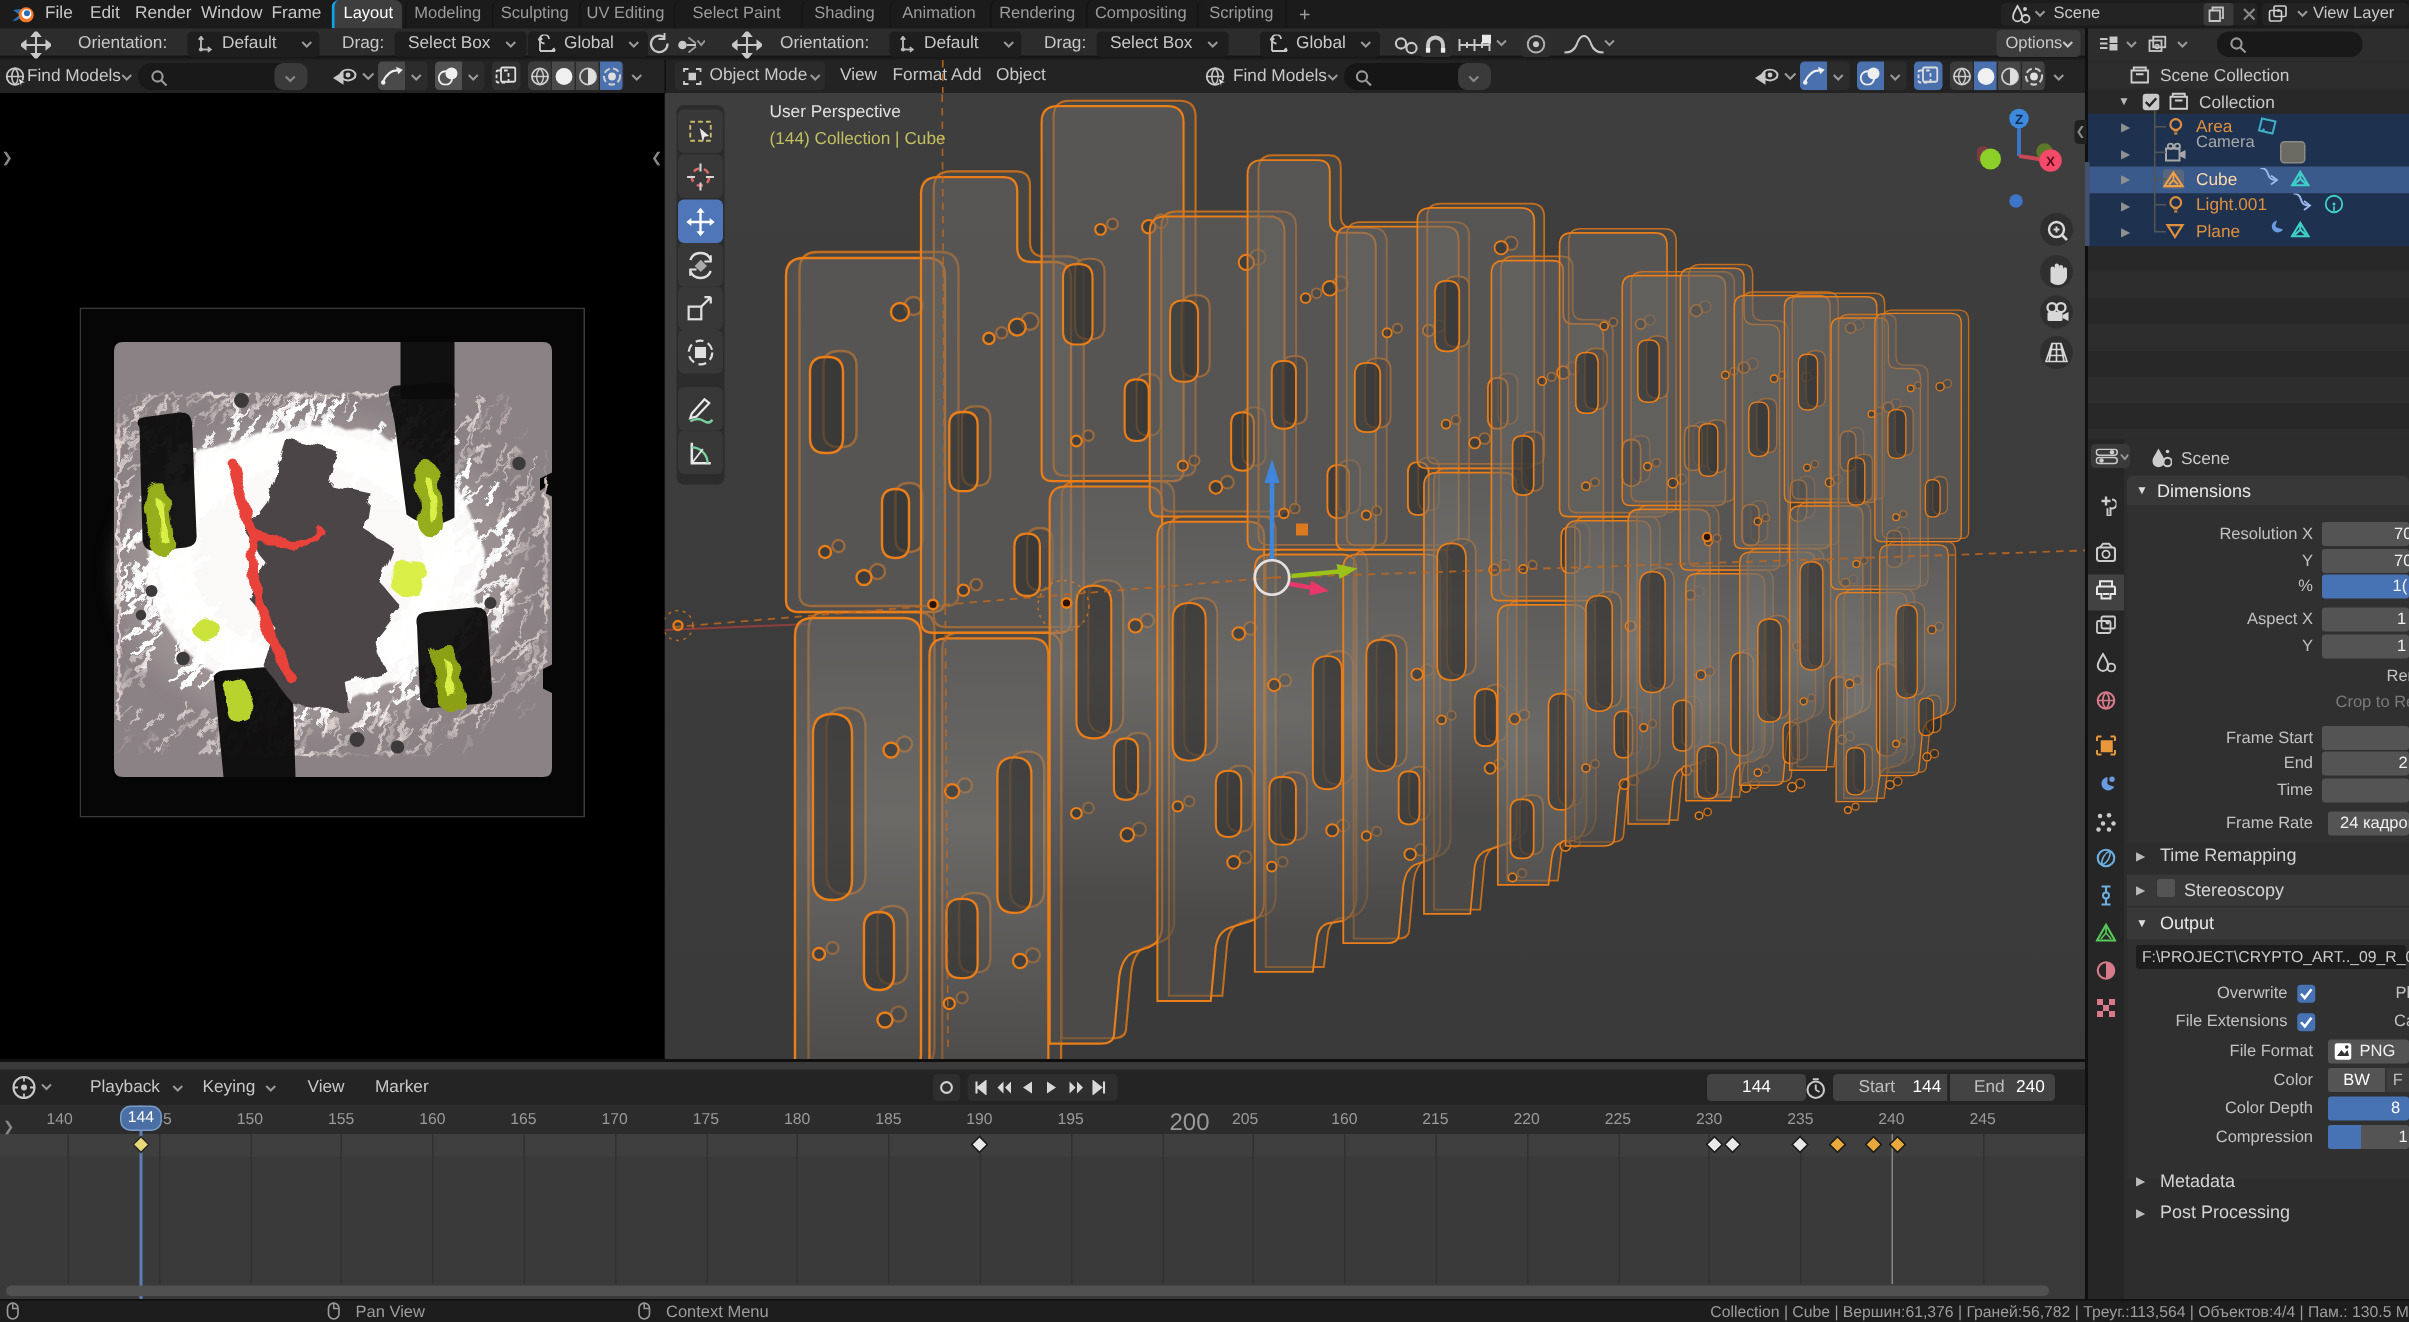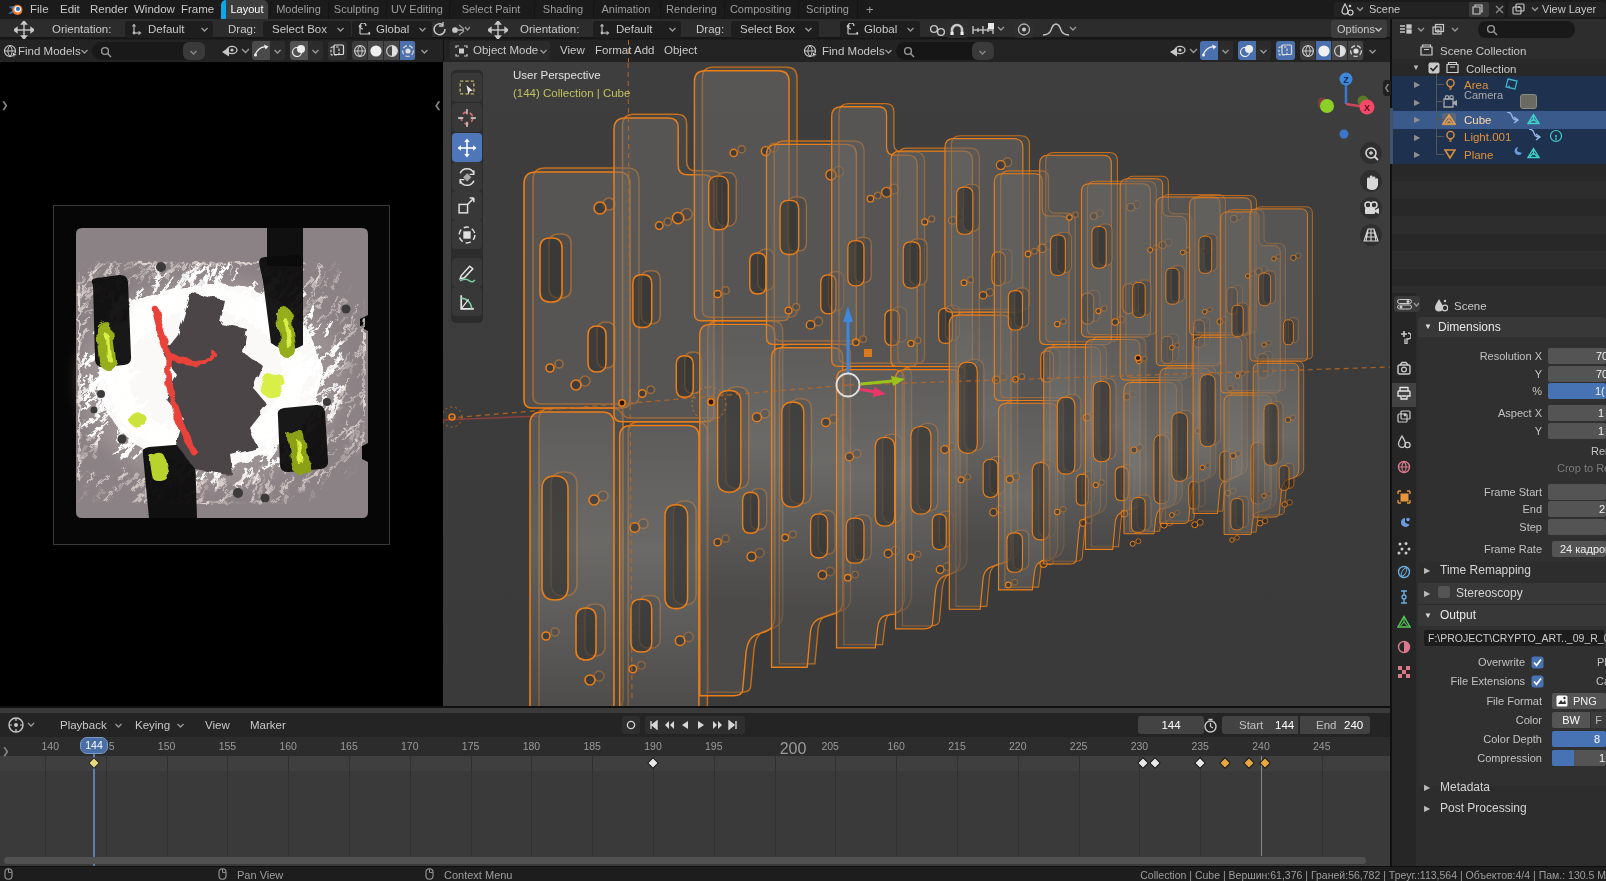--- a/index.html
+++ b/index.html
@@ -17,21 +17,21 @@
 <path d="M9.0,4.5 L2.0,5.3 L7.0,8.9 Z" fill="#2a6fb4"></path>
 <circle cx="13.5" cy="9.5" r="6.5" fill="#f5792a"></circle>
 <circle cx="13.8" cy="8.8" r="4.2" fill="#fff"></circle>
 <circle cx="14.2" cy="8.2" r="2.6" fill="#2a6fb4"></circle>
 </svg>
 <div class="ab tx2" style="left:30px;top:3px">File</div>
 <div class="ab tx2" style="left:60px;top:3px">Edit</div>
 <div class="ab tx2" style="left:90px;top:3px">Render</div>
 <div class="ab tx2" style="left:134px;top:3px">Window</div>
 <div class="ab tx2" style="left:181px;top:3px">Frame</div>
-<div class="ab" style="left:221px;top:0;width:47px;height:19px;background:#3e3e3e;border-left:5px solid #0ea5e9;border-radius:5px 5px 0 0;color:#ffffff;font-size:11px;text-align:center;line-height:19px">Layout</div>
+<div class="ab" style="left:221px;top:0;width:47px;height:19px;background:#3e3e3e;border-left:2px solid #0ea5e9;border-radius:5px 5px 0 0;color:#ffffff;font-size:11px;text-align:center;line-height:19px">Layout</div>
 <div class="ab" style="left:270px;top:0;width:56px;height:19px;background:transparent;border-left:1px solid #141414;border-radius:5px 5px 0 0;color:#9c9c9c;font-size:11px;text-align:center;line-height:19px">Modeling</div>
 <div class="ab" style="left:328px;top:0;width:56px;height:19px;background:transparent;border-left:1px solid #141414;border-radius:5px 5px 0 0;color:#9c9c9c;font-size:11px;text-align:center;line-height:19px">Sculpting</div>
 <div class="ab" style="left:386px;top:0;width:61px;height:19px;background:transparent;border-left:1px solid #141414;border-radius:5px 5px 0 0;color:#9c9c9c;font-size:11px;text-align:center;line-height:19px">UV Editing</div>
 <div class="ab" style="left:449px;top:0;width:83px;height:19px;background:transparent;border-left:1px solid #141414;border-radius:5px 5px 0 0;color:#9c9c9c;font-size:11px;text-align:center;line-height:19px">Select Paint</div>
 <div class="ab" style="left:534px;top:0;width:57px;height:19px;background:transparent;border-left:1px solid #141414;border-radius:5px 5px 0 0;color:#9c9c9c;font-size:11px;text-align:center;line-height:19px">Shading</div>
 <div class="ab" style="left:593px;top:0;width:65px;height:19px;background:transparent;border-left:1px solid #141414;border-radius:5px 5px 0 0;color:#9c9c9c;font-size:11px;text-align:center;line-height:19px">Animation</div>
 <div class="ab" style="left:660px;top:0;width:62px;height:19px;background:transparent;border-left:1px solid #141414;border-radius:5px 5px 0 0;color:#9c9c9c;font-size:11px;text-align:center;line-height:19px">Rendering</div>
 <div class="ab" style="left:724px;top:0;width:72px;height:19px;background:transparent;border-left:1px solid #141414;border-radius:5px 5px 0 0;color:#9c9c9c;font-size:11px;text-align:center;line-height:19px">Compositing</div>
 <div class="ab" style="left:798px;top:0;width:58px;height:19px;background:transparent;border-left:1px solid #141414;border-radius:5px 5px 0 0;color:#9c9c9c;font-size:11px;text-align:center;line-height:19px">Scripting</div>
 <div class="ab" style="left:857px;top:0;width:1px;height:19px;background:#141414"></div>
@@ -1649,21 +1649,21 @@
     <circle cx="7.5" cy="8.5" r="5.5" fill="none" stroke="#c8c8c8" stroke-width="1.4"></circle>
     <path d="M7.5,8.5 V5 M7.5,8.5 L10,10 M5.5,1.5 h4" stroke="#c8c8c8" stroke-width="1.3" fill="none"></path>
   </svg>
 <div class="ab" style="left:1222px;top:716px;width:77px;height:18px;background:#434343;border-radius:3px 0 0 3px;border-right:1px solid #2a2a2a"></div>
 <div class="ab" style="left:1239px;top:719px;color:#c0c0c0;font-size:11.5px">Start</div>
 <div class="ab" style="left:1275px;top:719px;color:#fff;font-size:11.5px">144</div>
 <div class="ab" style="left:1300px;top:716px;width:70px;height:18px;background:#434343;border-radius:0 3px 3px 0"></div>
 <div class="ab" style="left:1316px;top:719px;color:#c0c0c0;font-size:11.5px">End</div>
 <div class="ab" style="left:1344px;top:719px;color:#fff;font-size:11.5px">240</div>
 <div class="ab" style="left:0;top:737px;width:1390px;height:19px;background:#2c2c2c"></div>
-<div class="ab" style="left:31.0px;top:740px;width:28px;text-align:right;color:#9a9a9a;font-size:10.5px">140</div>
+<div class="ab" style="left:31.0px;top:740px;width:28px;text-align:left;color:#9a9a9a;font-size:10.5px">140</div>
 <div class="ab" style="left:91.8px;top:740px;width:28px;text-align:center;color:#9a9a9a;font-size:10.5px">145</div>
 <div class="ab" style="left:152.6px;top:740px;width:28px;text-align:center;color:#9a9a9a;font-size:10.5px">150</div>
 <div class="ab" style="left:213.4px;top:740px;width:28px;text-align:center;color:#9a9a9a;font-size:10.5px">155</div>
 <div class="ab" style="left:274.2px;top:740px;width:28px;text-align:center;color:#9a9a9a;font-size:10.5px">160</div>
 <div class="ab" style="left:335.0px;top:740px;width:28px;text-align:center;color:#9a9a9a;font-size:10.5px">165</div>
 <div class="ab" style="left:395.8px;top:740px;width:28px;text-align:center;color:#9a9a9a;font-size:10.5px">170</div>
 <div class="ab" style="left:456.6px;top:740px;width:28px;text-align:center;color:#9a9a9a;font-size:10.5px">175</div>
 <div class="ab" style="left:517.4px;top:740px;width:28px;text-align:center;color:#9a9a9a;font-size:10.5px">180</div>
 <div class="ab" style="left:578.2px;top:740px;width:28px;text-align:center;color:#9a9a9a;font-size:10.5px">185</div>
 <div class="ab" style="left:639.0px;top:740px;width:28px;text-align:center;color:#9a9a9a;font-size:10.5px">190</div>
@@ -1830,21 +1830,21 @@
 <div class="ab" style="left:1416px;top:425px;width:126px;text-align:right;color:#c2c2c2;font-size:11px">Y</div>
 <div class="ab" style="left:1548px;top:423px;width:58px;height:16px;background:#545454;border-radius:2px"></div>
 <div class="ab" style="left:1598px;top:425px;color:#f0f0f0;font-size:11px;white-space:nowrap">1</div>
 <div class="ab" style="left:1591px;top:445px;color:#c2c2c2;font-size:11px">Ren</div>
 <div class="ab" style="left:1557px;top:462px;color:#7a7a7a;font-size:11px;white-space:nowrap">Crop to Ren</div>
 <div class="ab" style="left:1416px;top:486px;width:126px;text-align:right;color:#c2c2c2;font-size:11px">Frame Start</div>
 <div class="ab" style="left:1548px;top:484px;width:58px;height:16px;background:#545454;border-radius:2px"></div>
 <div class="ab" style="left:1416px;top:503px;width:126px;text-align:right;color:#c2c2c2;font-size:11px">End</div>
 <div class="ab" style="left:1548px;top:501px;width:58px;height:16px;background:#545454;border-radius:2px"></div>
 <div class="ab" style="left:1599px;top:503px;color:#f0f0f0;font-size:11px;white-space:nowrap">2</div>
-<div class="ab" style="left:1416px;top:521px;width:126px;text-align:right;color:#c2c2c2;font-size:11px">Step</div>
+<div class="ab" style="left:1416px;top:521px;width:126px;text-align:right;color:#c2c2c2;font-size:11px">Time</div>
 <div class="ab" style="left:1548px;top:519px;width:58px;height:16px;background:#545454;border-radius:2px"></div>
 <div class="ab" style="left:1416px;top:543px;width:126px;text-align:right;color:#c2c2c2;font-size:11px">Frame Rate</div>
 <div class="ab" style="left:1552px;top:541px;width:54px;height:16px;background:#545454;border-radius:2px"></div>
 <div class="ab" style="left:1560px;top:543px;color:#f0f0f0;font-size:11px;white-space:nowrap">24 кадров</div>
 <div class="ab" style="left:1424px;top:566px;color:#bbb;font-size:8px">▶</div>
 <div class="ab tx" style="left:1440px;top:563px">Time Remapping</div>
 <div class="ab" style="left:1418px;top:583px;width:188px;height:21px;background:#383838"></div>
 <div class="ab" style="left:1424px;top:589px;color:#bbb;font-size:8px">▶</div>
 <div class="ab" style="left:1438px;top:586px;width:12px;height:12px;background:#545454;border-radius:2px"></div>
 <div class="ab tx" style="left:1456px;top:586px">Stereoscopy</div>

